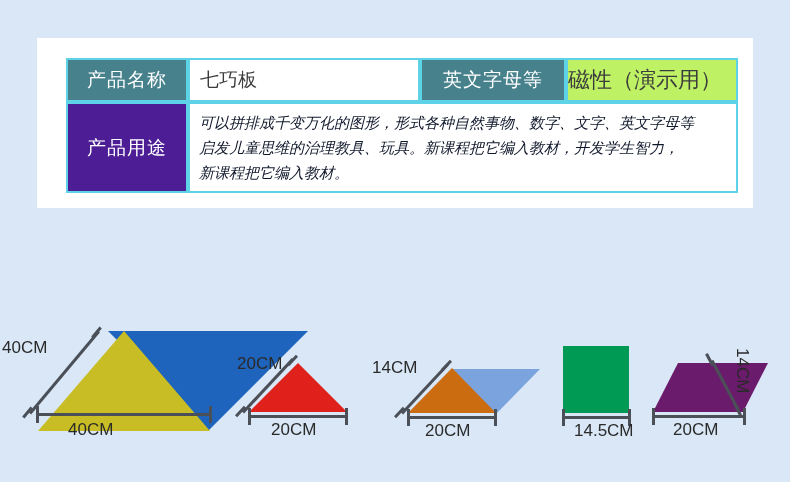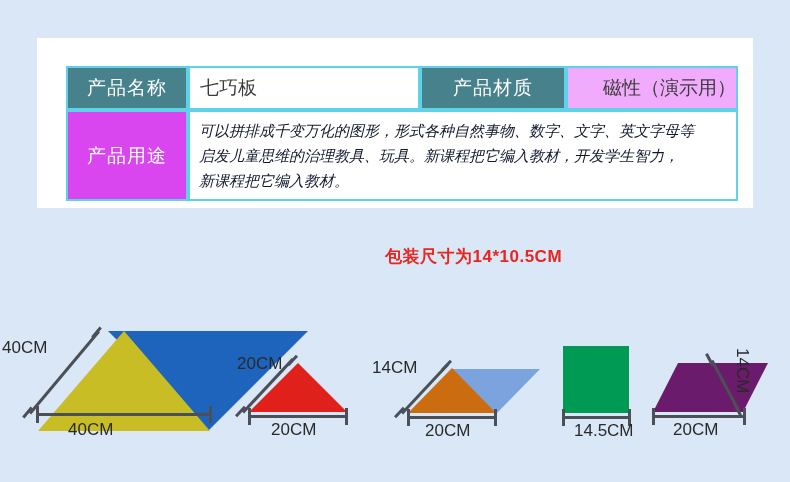--- a/index.html
+++ b/index.html
@@ -10,21 +10,21 @@
     overflow:hidden;
     position:relative;
   }
   
   #spec-panel{
     position:absolute;left:37px;top:38px;width:716px;height:170px;
     background:#ffffff;
   }
   
   #spec-table{
-    position:absolute;left:66px;top:66px;width:672px;
+    position:absolute;left:66px;top:58px;width:672px;
     border-collapse:separate;border-spacing:0;
     table-layout:fixed;
   }
   #spec-table td{
     padding:0;vertical-align:middle;
     border:2px solid #5ed2e6;
     box-sizing:border-box;
   }
   .lbl{
     background:#46818c;color:#ffffff;
@@ -34,27 +34,27 @@
     height:44px;
   }
   .val{
     background:#ffffff;color:#3c3c3c;
     font-size:19px;
     padding-left:10px !important;
     height:44px;
     margin-top:47px;
   }
   .val-center{
-    background:#f0abfc;color:#3c3c3c;
-    font-size:19px;
-    text-align:right;
+    background:#bef264;color:#3c3c3c;
+    font-size:22px;
+    text-align:left;
     height:44px;
   }
   .desc-lbl{
-    background:#d946ef;color:#ffffff;
+    background:#4c1d95;color:#ffffff;
     text-align:center;font-size:19px;letter-spacing:1px;
     height:84px;
   }
   .desc-val{
     background:#ffffff;color:#0f172a;
     font-size:15px;line-height:25px;
     padding:6px 4px 6px 9px !important;
     height:84px;
     font-style:italic;
   }
@@ -99,36 +99,35 @@
   <colgroup>
     <col style="width:122px">
     <col style="width:232px">
     <col style="width:146px">
     <col style="width:172px">
   </colgroup>
   <tbody>
     <tr>
       <td class="lbl">产品名称</td>
       <td class="val">七巧板</td>
-      <td class="lbl">产品材质</td>
+      <td class="lbl">英文字母等</td>
       <td class="val-center">磁性（演示用）</td>
     </tr>
     <tr>
       <td class="desc-lbl">产品用途</td>
       <td class="desc-val" colspan="3">
         <div>可以拼排成千变万化的图形，形式各种自然事物、数字、文字、英文字母等</div>
         <div>启发儿童思维的治理教具、玩具。新课程把它编入教材，开发学生智力，</div>
         <div>新课程把它编入教材。</div>
       </td>
     </tr>
   </tbody>
 </table>
 
 <div id="note">
-  <div class="note-line2">包装尺寸为14*10.5CM</div>
 </div>
 
 <div id="shapes">
 
   <svg class="shape" style="left:108px;top:31px;" width="200" height="100" viewBox="0 0 200 100">
     <polygon points="0,0 200,0 100,100" fill="#1f64bc"></polygon>
   </svg>
 
   <svg class="shape" style="left:38px;top:31px;" width="172" height="101" viewBox="0 0 172 101">
     <polygon points="86,0 172,100 0,100" fill="#c8bd24"></polygon>

